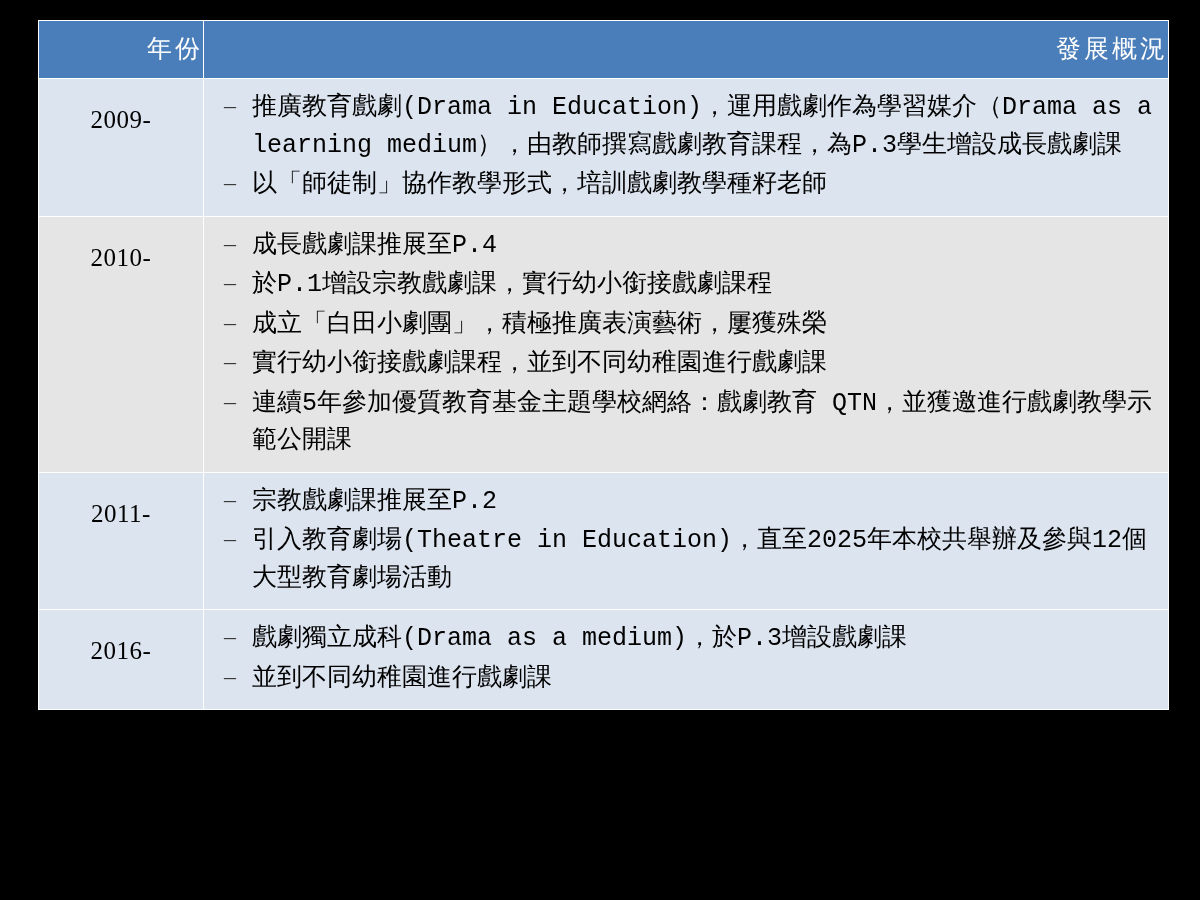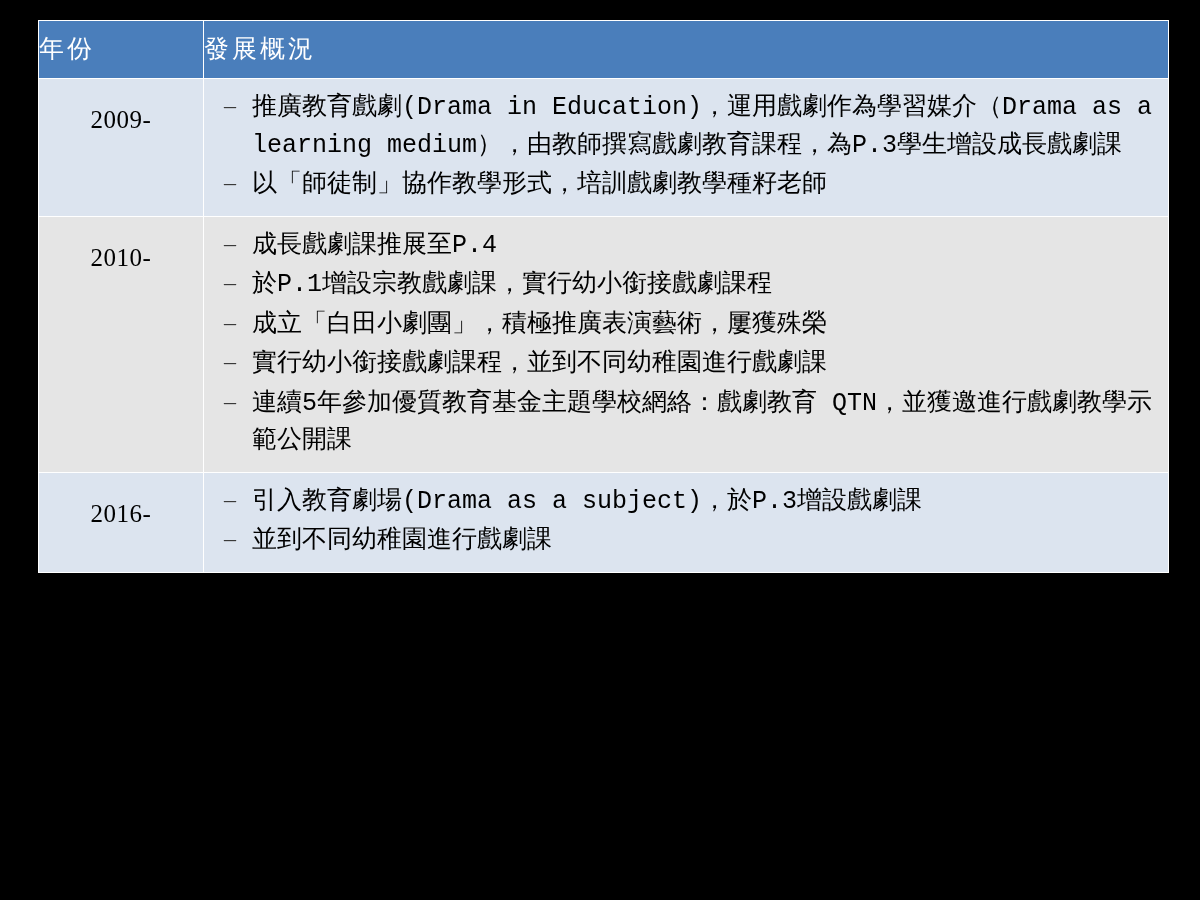--- a/index.html
+++ b/index.html
@@ -32,21 +32,21 @@
     table-layout: fixed;
   }
   table.dev-table col.year-col { width: 165px; }
   table.dev-table col.desc-col { width: 965px; }
 
   thead th {
     background: #4a7ebb;
     color: #ffffff;
     font-size: 25px;
     font-weight: normal;
-    text-align: left;
+    text-align: right;
     padding: 11px 0 13px 0;
     border: 1px solid #ffffff;
     letter-spacing: 3px;
   }
   tbody td {
     border: 1px solid #ffffff;
     vertical-align: top;
     font-size: 25px;
     line-height: 1.42;
     color: #000000;
@@ -117,24 +117,33 @@
               <ul class="items">
                 <li><span class="dash">–</span><span class="rowtext">成長戲劇課推展至P.4</span></li>
                 <li><span class="dash">–</span><span class="rowtext">於P.1增設宗教戲劇課，實行幼小銜接戲劇課程</span></li>
                 <li><span class="dash">–</span><span class="rowtext">成立「白田小劇團」，積極推廣表演藝術，屢獲殊榮</span></li>
                 <li><span class="dash">–</span><span class="rowtext">實行幼小銜接戲劇課程，並到不同幼稚園進行戲劇課</span></li>
                 <li><span class="dash">–</span><span class="rowtext">連續5年參加優質教育基金主題學校網絡：戲劇教育 QTN，並獲邀進行戲劇教學示範公開課</span></li>
               </ul>
             </td>
           </tr>
           <tr class="band-a">
+            <td class="year">2011-</td>
+            <td class="desc">
+              <ul class="items">
+                <li><span class="dash">–</span><span class="rowtext">宗教戲劇課推展至P.2</span></li>
+                <li><span class="dash">–</span><span class="rowtext">引入教育劇場(Theatre in Education)，直至2025年本校共舉辦及參與12個大型教育劇場活動</span></li>
+              </ul>
+            </td>
+          </tr>
+          <tr class="band-a">
             <td class="year">2016-</td>
             <td class="desc">
               <ul class="items">
-                <li><span class="dash">–</span><span class="rowtext">引入教育劇場(Drama as a subject)，於P.3增設戲劇課</span></li>
+                <li><span class="dash">–</span><span class="rowtext">戲劇獨立成科(Drama as a medium)，於P.3增設戲劇課</span></li>
                 <li><span class="dash">–</span><span class="rowtext">並到不同幼稚園進行戲劇課</span></li>
               </ul>
             </td>
           </tr>
         </tbody>
     </table>
   </div>
 </div>
 
 </body></html>

